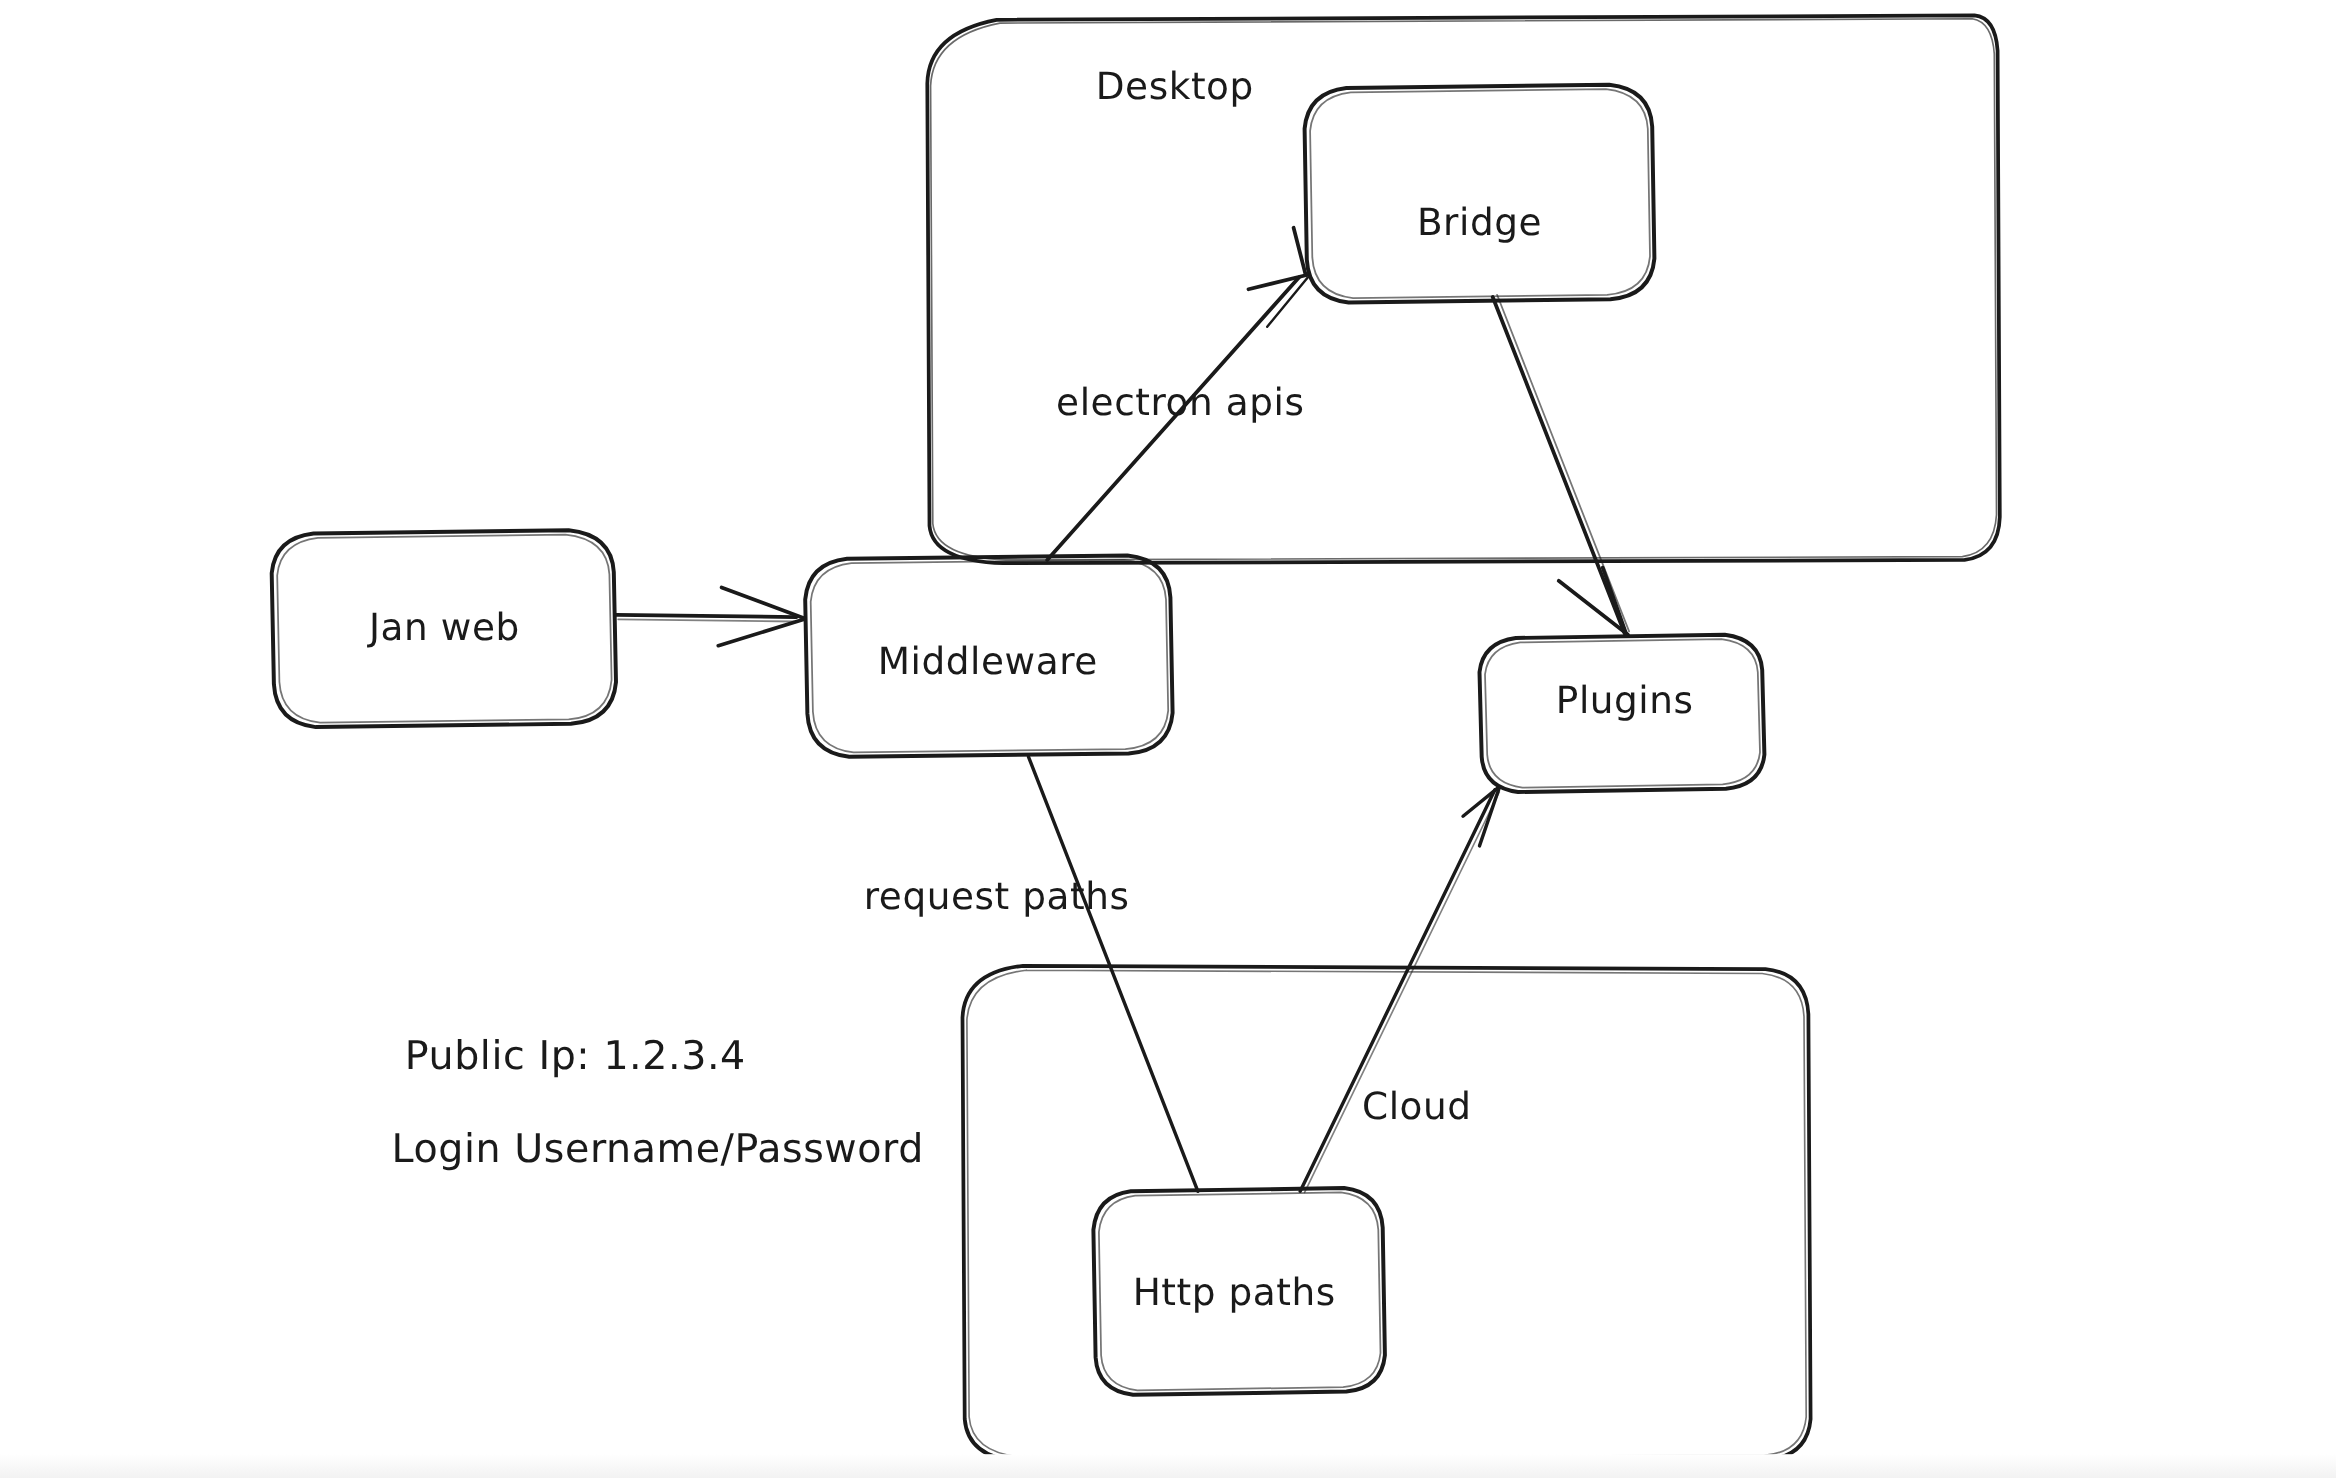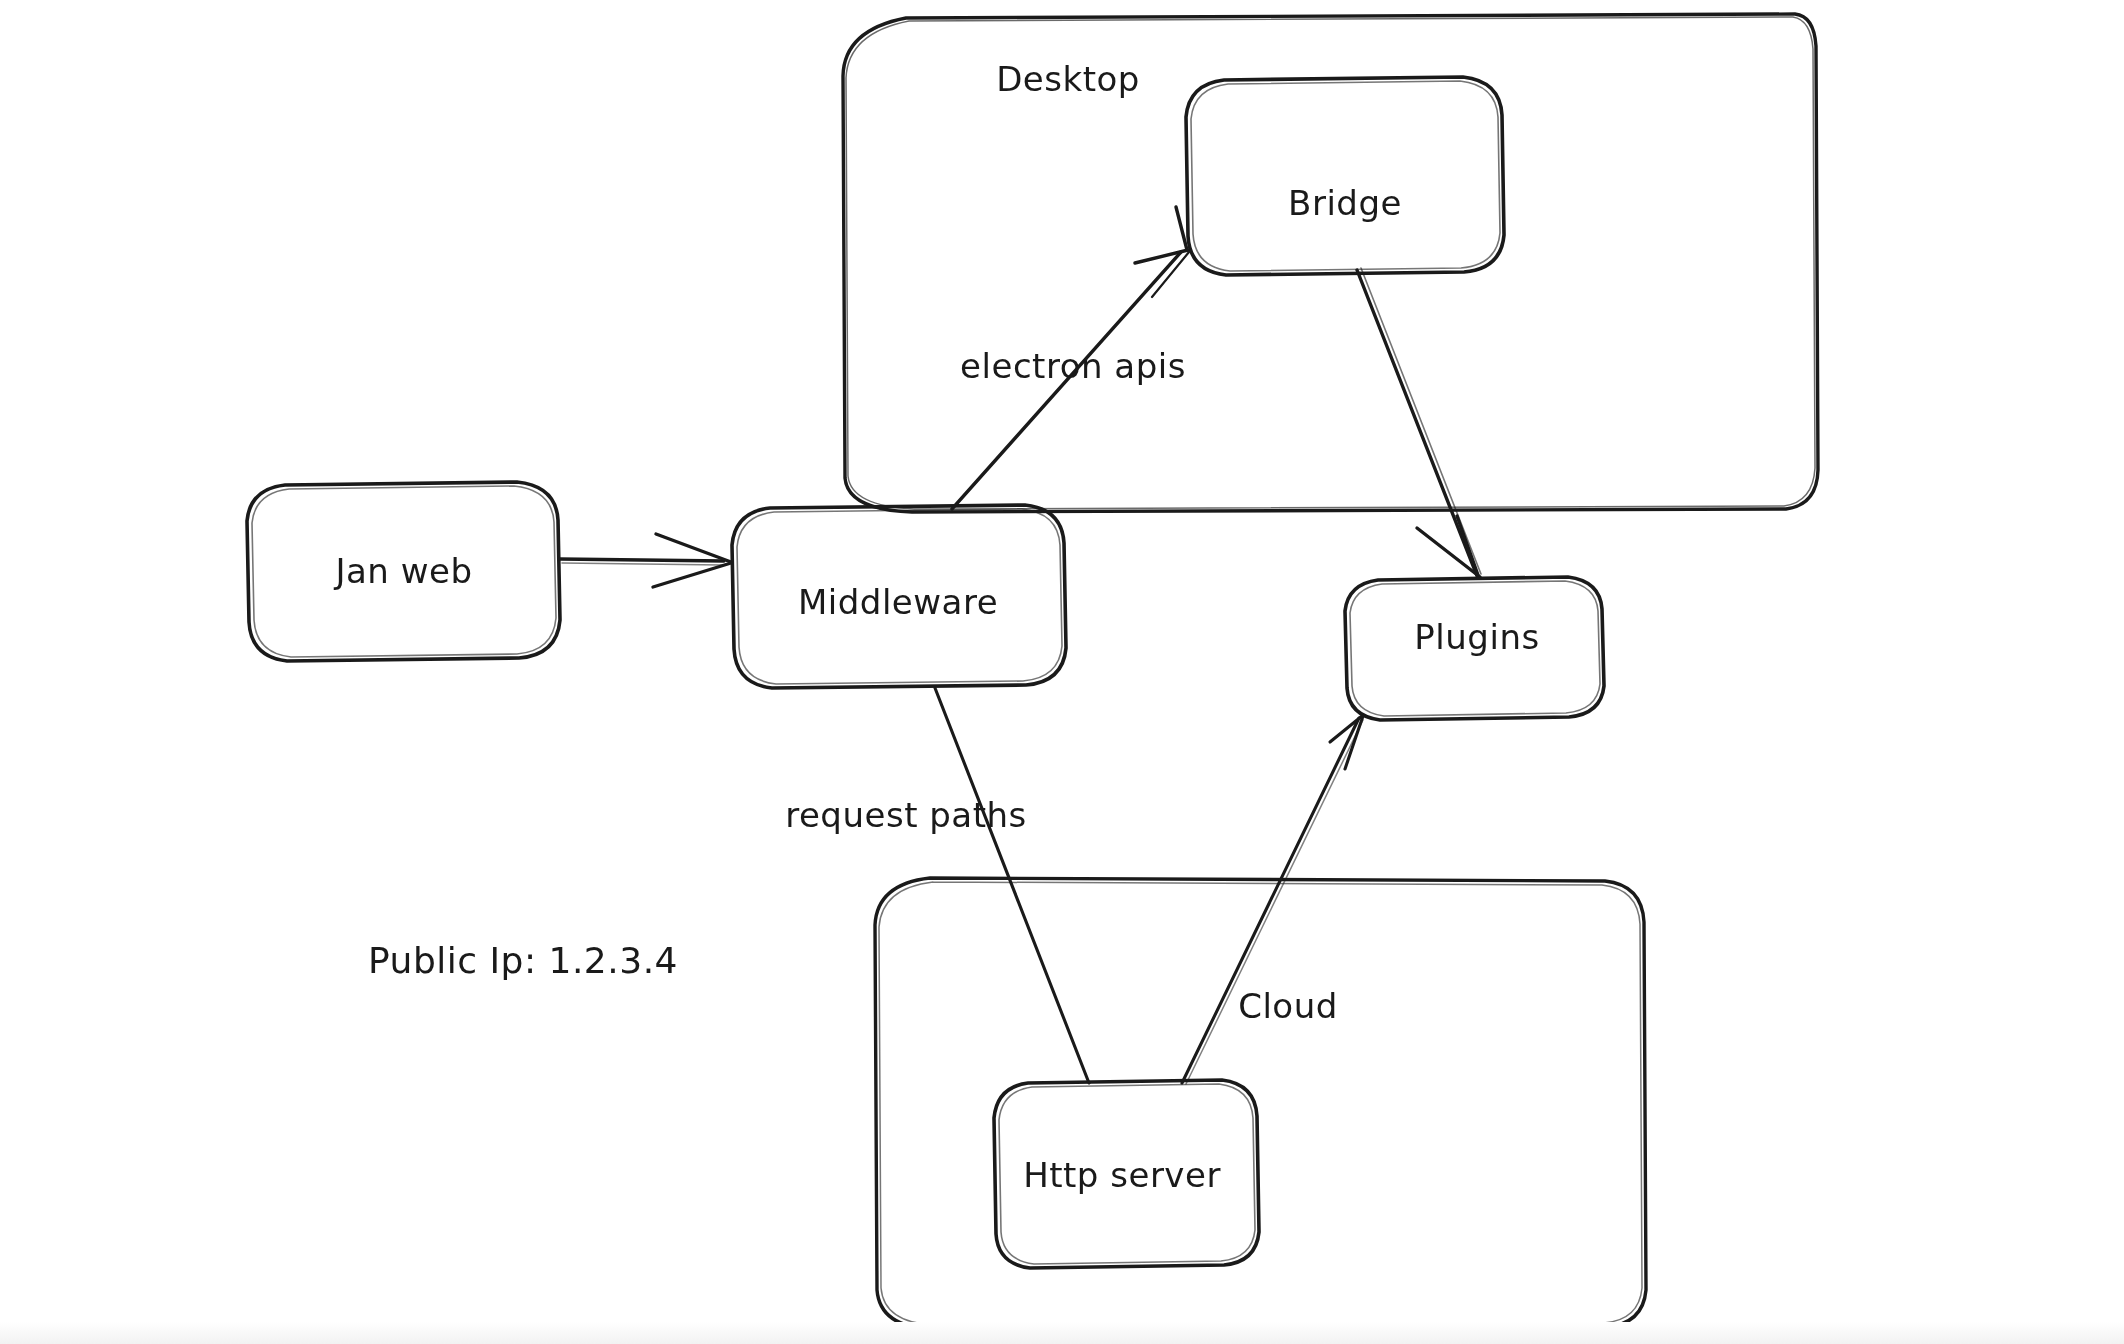--- a/index.html
+++ b/index.html
@@ -142,26 +142,27 @@
   <div class="lbl group-label" style="left:1068px; top:79px;">Desktop</div>
 
   <div class="lbl node-label" style="left:1345px; top:174px;margin-top:29px;">Bridge</div>
 
   <div class="lbl node-label" style="left:404px; top:571px;">Jan web</div>
 
   <div class="lbl node-label" style="left:898px; top:602px;">Middleware</div>
 
   <div class="lbl node-label" style="left:1477px; top:637px;">Plugins</div>
 
-  <div class="lbl node-label" style="left:1122px; top:1175px;">Http server</div>
+  <div class="lbl node-label" style="left:1122px; top:1175px;">Http paths</div>
 
   <div class="lbl edge-label" style="left:1073px; top:366px;">electron apis</div>
 
   <div class="lbl edge-label" style="left:906px; top:815px;">request paths</div>
 
   <div class="lbl group-label" style="left:1288px; top:1006px;">Cloud</div>
 
   <div class="lbl note" style="left:356px; top:937px;margin-left:12px;">Public Ip: 1.2.3.4</div>
 
+  <div class="lbl note" style="left:356px; top:1021px;">Login Username/Password</div>
 
   <div class="bottom-band"></div>
 
 </div>
 
 </body></html>

